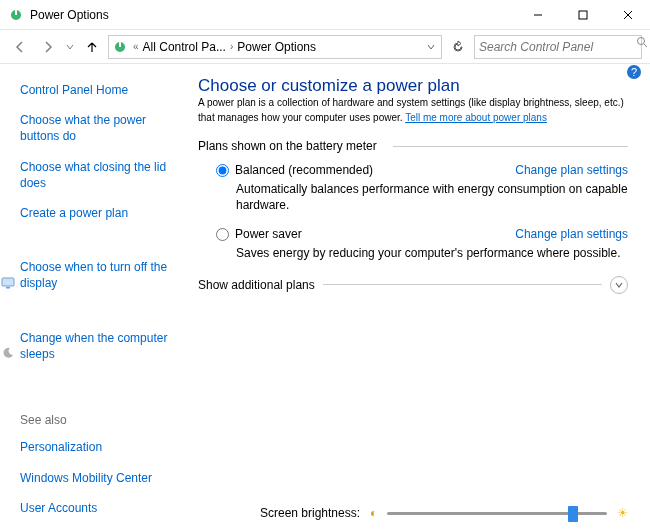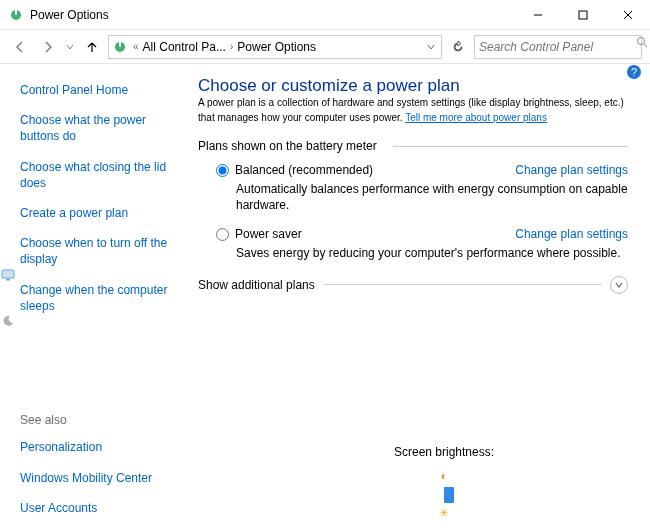--- a/index.html
+++ b/index.html
@@ -19,21 +19,21 @@
 .breadcrumb-box .bcrumb { font-size:12px; white-space:nowrap; }
 .breadcrumb-box .bdrop { margin-left:auto; color:#666; padding:0 4px;}
 .refresh-btn { width:24px; height:24px; display:flex; align-items:center; justify-content:center; color:#555;}
 .searchbox { width:168px; height:24px; border:1px solid #ccc; display:flex; padding:0 4px; }
 .searchbox input { border:none; outline:none; flex:1; font-size:12px; font-style:italic; color:#888; }
 .searchbox .sicn { color:#888; }
 
 .content { display:flex; height: calc(530px - 64px); position:relative; }
 .sidebar { width: 190px; padding: 18px 8px 8px 20px; display:flex; flex-direction:column; }
 .sidebar a { color:#0066cc; text-decoration:none; font-size:12px; display:block; margin-bottom:14px; line-height:1.35; }
-.sidebar .with-icon { display:flex; align-items:flex-end; gap:5px; margin-left:-19px; }
+.sidebar .with-icon { display:flex; align-items:center; gap:5px; margin-left:-19px;margin-top:24px; }
 .sidebar .task-icon { width:14px; height:14px; flex-shrink:0; margin-top:1px;}
 .sidebar .see-also-hdr { color:#6d6d6d; font-size:12px; margin-top:auto; margin-bottom:12px; }
 
 .main { flex:1; padding: 12px 22px 8px 8px; position:relative; }
 .help-icon { position:absolute; top:0px; right:8px; width:16px; height:16px; }
 .main h1 { color:#003399; font-weight:400; font-size:17px; }
 .main .intro { font-size:10px; line-height:1.45; color:#000; margin-bottom:14px; }
 .main .intro a { color:#0066cc; text-decoration:underline; }
 .section-label { font-size:12px; color:#000; }
 .section-rule { display:flex; align-items:center; gap:16px; margin-bottom:10px; }
@@ -43,21 +43,21 @@
 .plan-head { display:flex; align-items:center; }
 .plan-head label { font-size:12px; display:flex; align-items:center; gap:6px; }
 .plan-head input[type=radio] { width:13px; height:13px; }
 .plan-head .chg { margin-left:auto; color:#0066cc; text-decoration:none; font-size:12px; }
 .plan-desc { font-size:12px; color:#000; margin-left:20px; margin-top:4px; line-height:1.35; }
 
 .expander { display:flex; align-items:center; gap:8px; margin-top:6px; }
 .expander .ln { flex:1; height:1px; background:#ccc; }
 .expander .chev { width:18px; height:18px; border:1px solid #bbb; border-radius:50%; display:flex; align-items:center; justify-content:center; color:#666; font-size:10px;}
 
-.brightness-row { position:absolute; bottom:10px; left:70px; right:22px; display:flex; align-items:center; gap:10px; font-size:12px;flex-direction:column; }
+.brightness-row { position:absolute; bottom:10px; left:70px; right:22px; display:flex; align-items:center; gap:10px; font-size:12px; }
 .slider-wrap { flex:1; display:flex; align-items:center; gap:6px; }
 .slider-track { flex:1; height:3px; background:#999; position:relative; border-radius:2px;}
 .slider-thumb { position:absolute; top:-6px; width:10px; height:16px; background:#2e8ae6; border-radius:1px; }
 .sun-dim, .sun-bright { font-size:12px; }
 .sun-dim { color:#d4a017; }
 .sun-bright { color:#f0b429; }
 </style>
 </head>
 <body>
 

